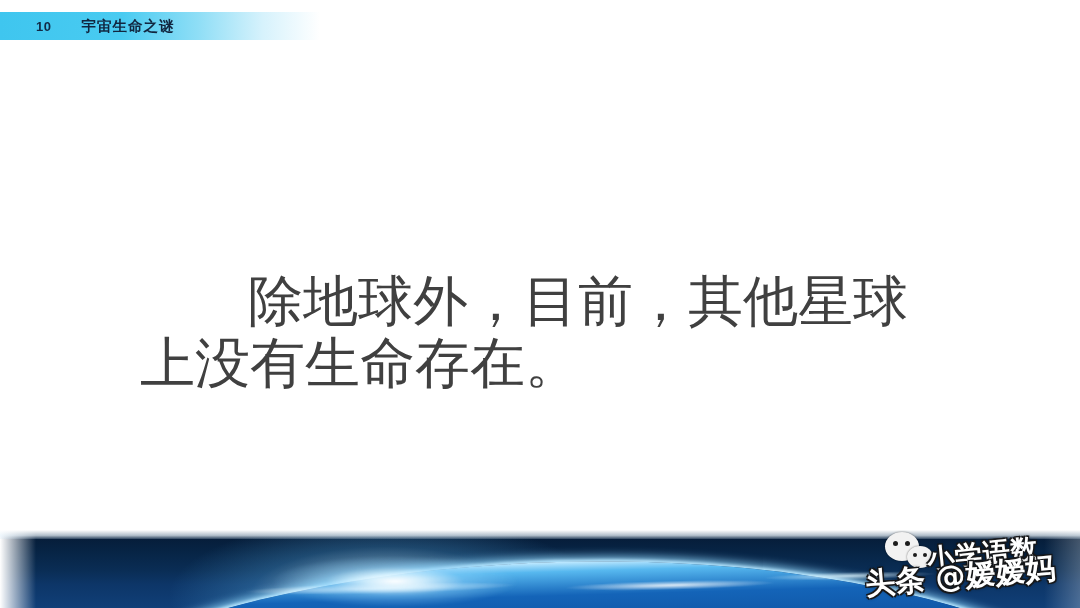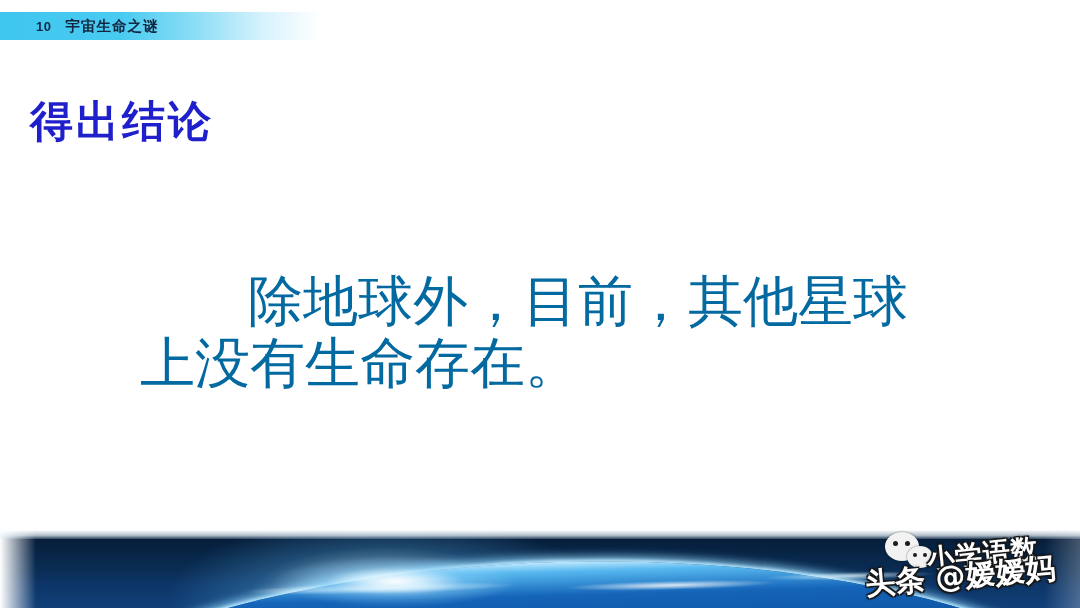--- a/index.html
+++ b/index.html
@@ -38,21 +38,21 @@
   }
   .header-num {
     margin-left: 36px;
     font-size: 13px;
     font-weight: 600;
     color: #122a46;
     letter-spacing: 0.5px;
     font-family: "Liberation Sans", sans-serif;
   }
   .header-title {
-    margin-left: 14px;
+    margin-left: 30px;
     font-size: 14.5px;
     font-weight: 700;
     color: #11263f;
     letter-spacing: 1px;
     font-family: Liberation Sans, sans-serif;
   }
 
   
   .section-title {
     position: absolute;
@@ -67,21 +67,21 @@
   }
 
   
   .body-text {
     position: absolute;
     left: 140px;
     top: 216px;
     width: 790px;
     font-size: 55px;
     line-height: 1.12;
-    color: #0369a1;
+    color: #404040;
     text-indent: 108px;
     letter-spacing: 0px;
     font-family: "DejaVu Serif", "Liberation Serif", serif;
     font-weight: 400;
   }
 
   
   .footer-wrap {
     position: absolute;
     left: 0;
@@ -215,21 +215,20 @@
 </head>
 <body>
 
 <div class="slide">
 
   <div class="header-bar">
     <span class="header-num">10</span>
     <span class="header-title">宇宙生命之谜</span>
   </div>
 
-  <h1 class="section-title">得出结论</h1>
 
   <p class="body-text">除地球外，目前，其他星球上没有生命存在。</p>
 
   <div class="footer-wrap">
     <div class="earth-sky"></div>
     <div class="earth-limb"></div>
     <div class="earth-clouds"></div>
     <div class="earth-glow"></div>
     <div class="footer-edge-left"></div>
     <div class="footer-edge-right"></div>

